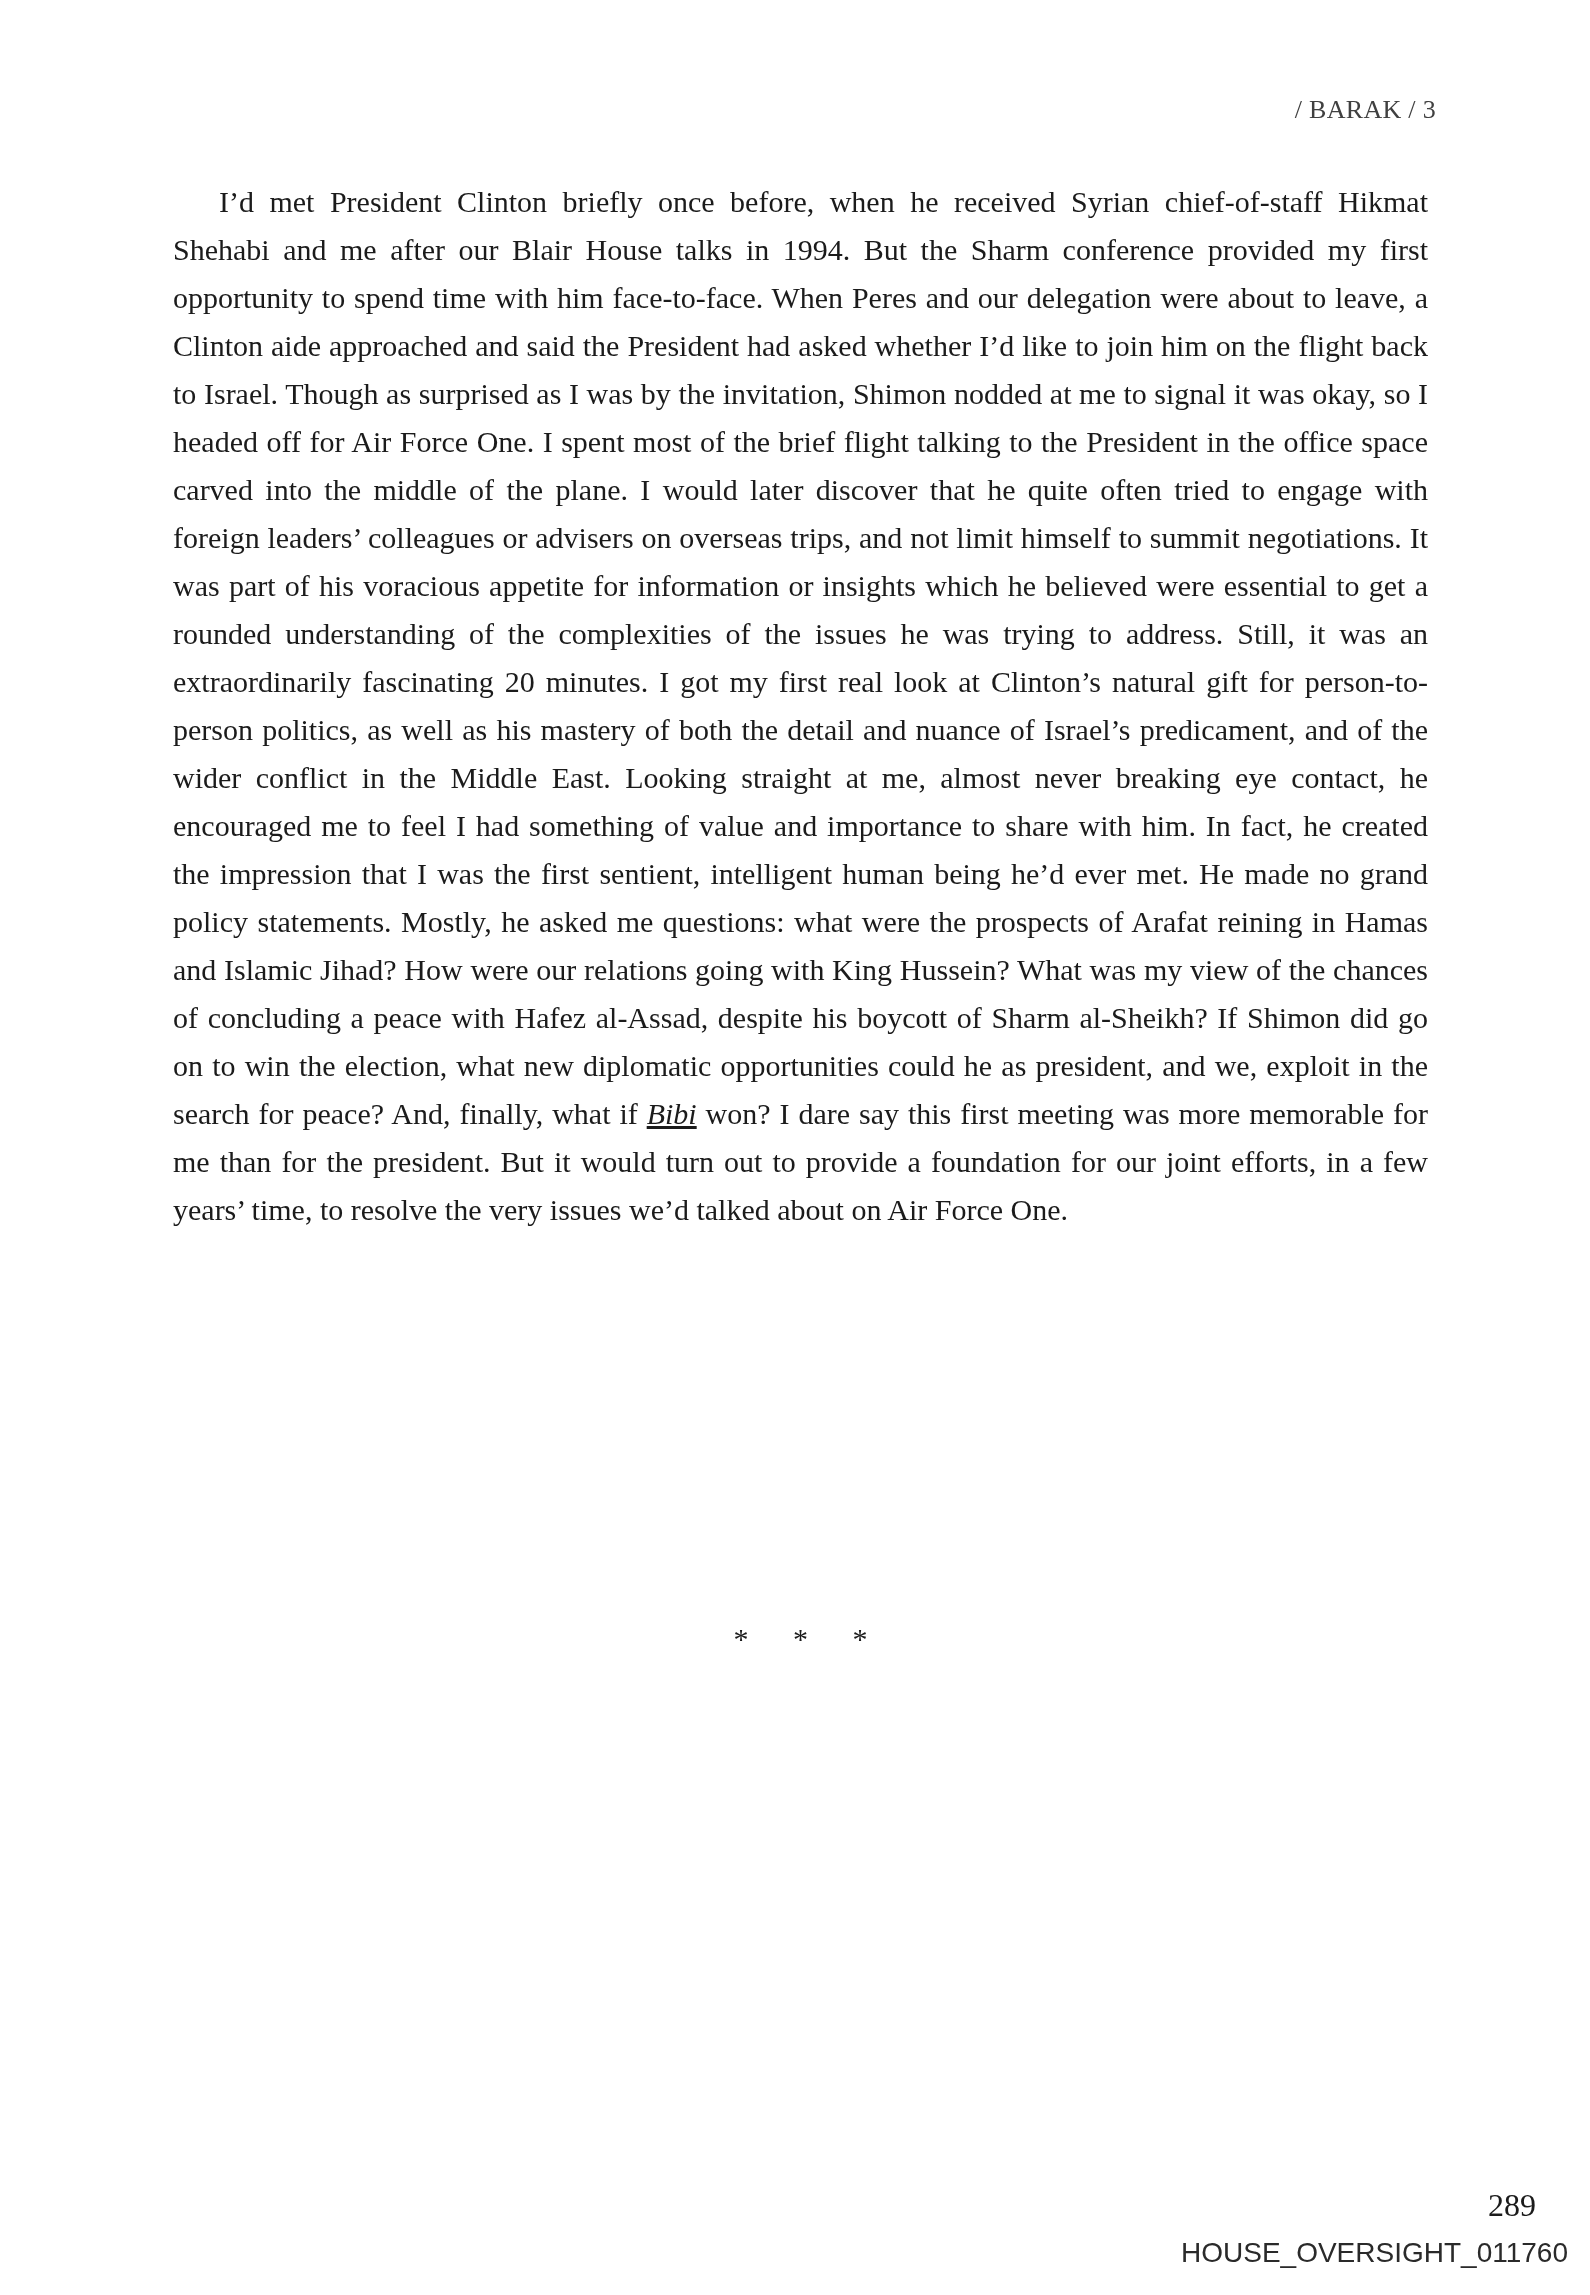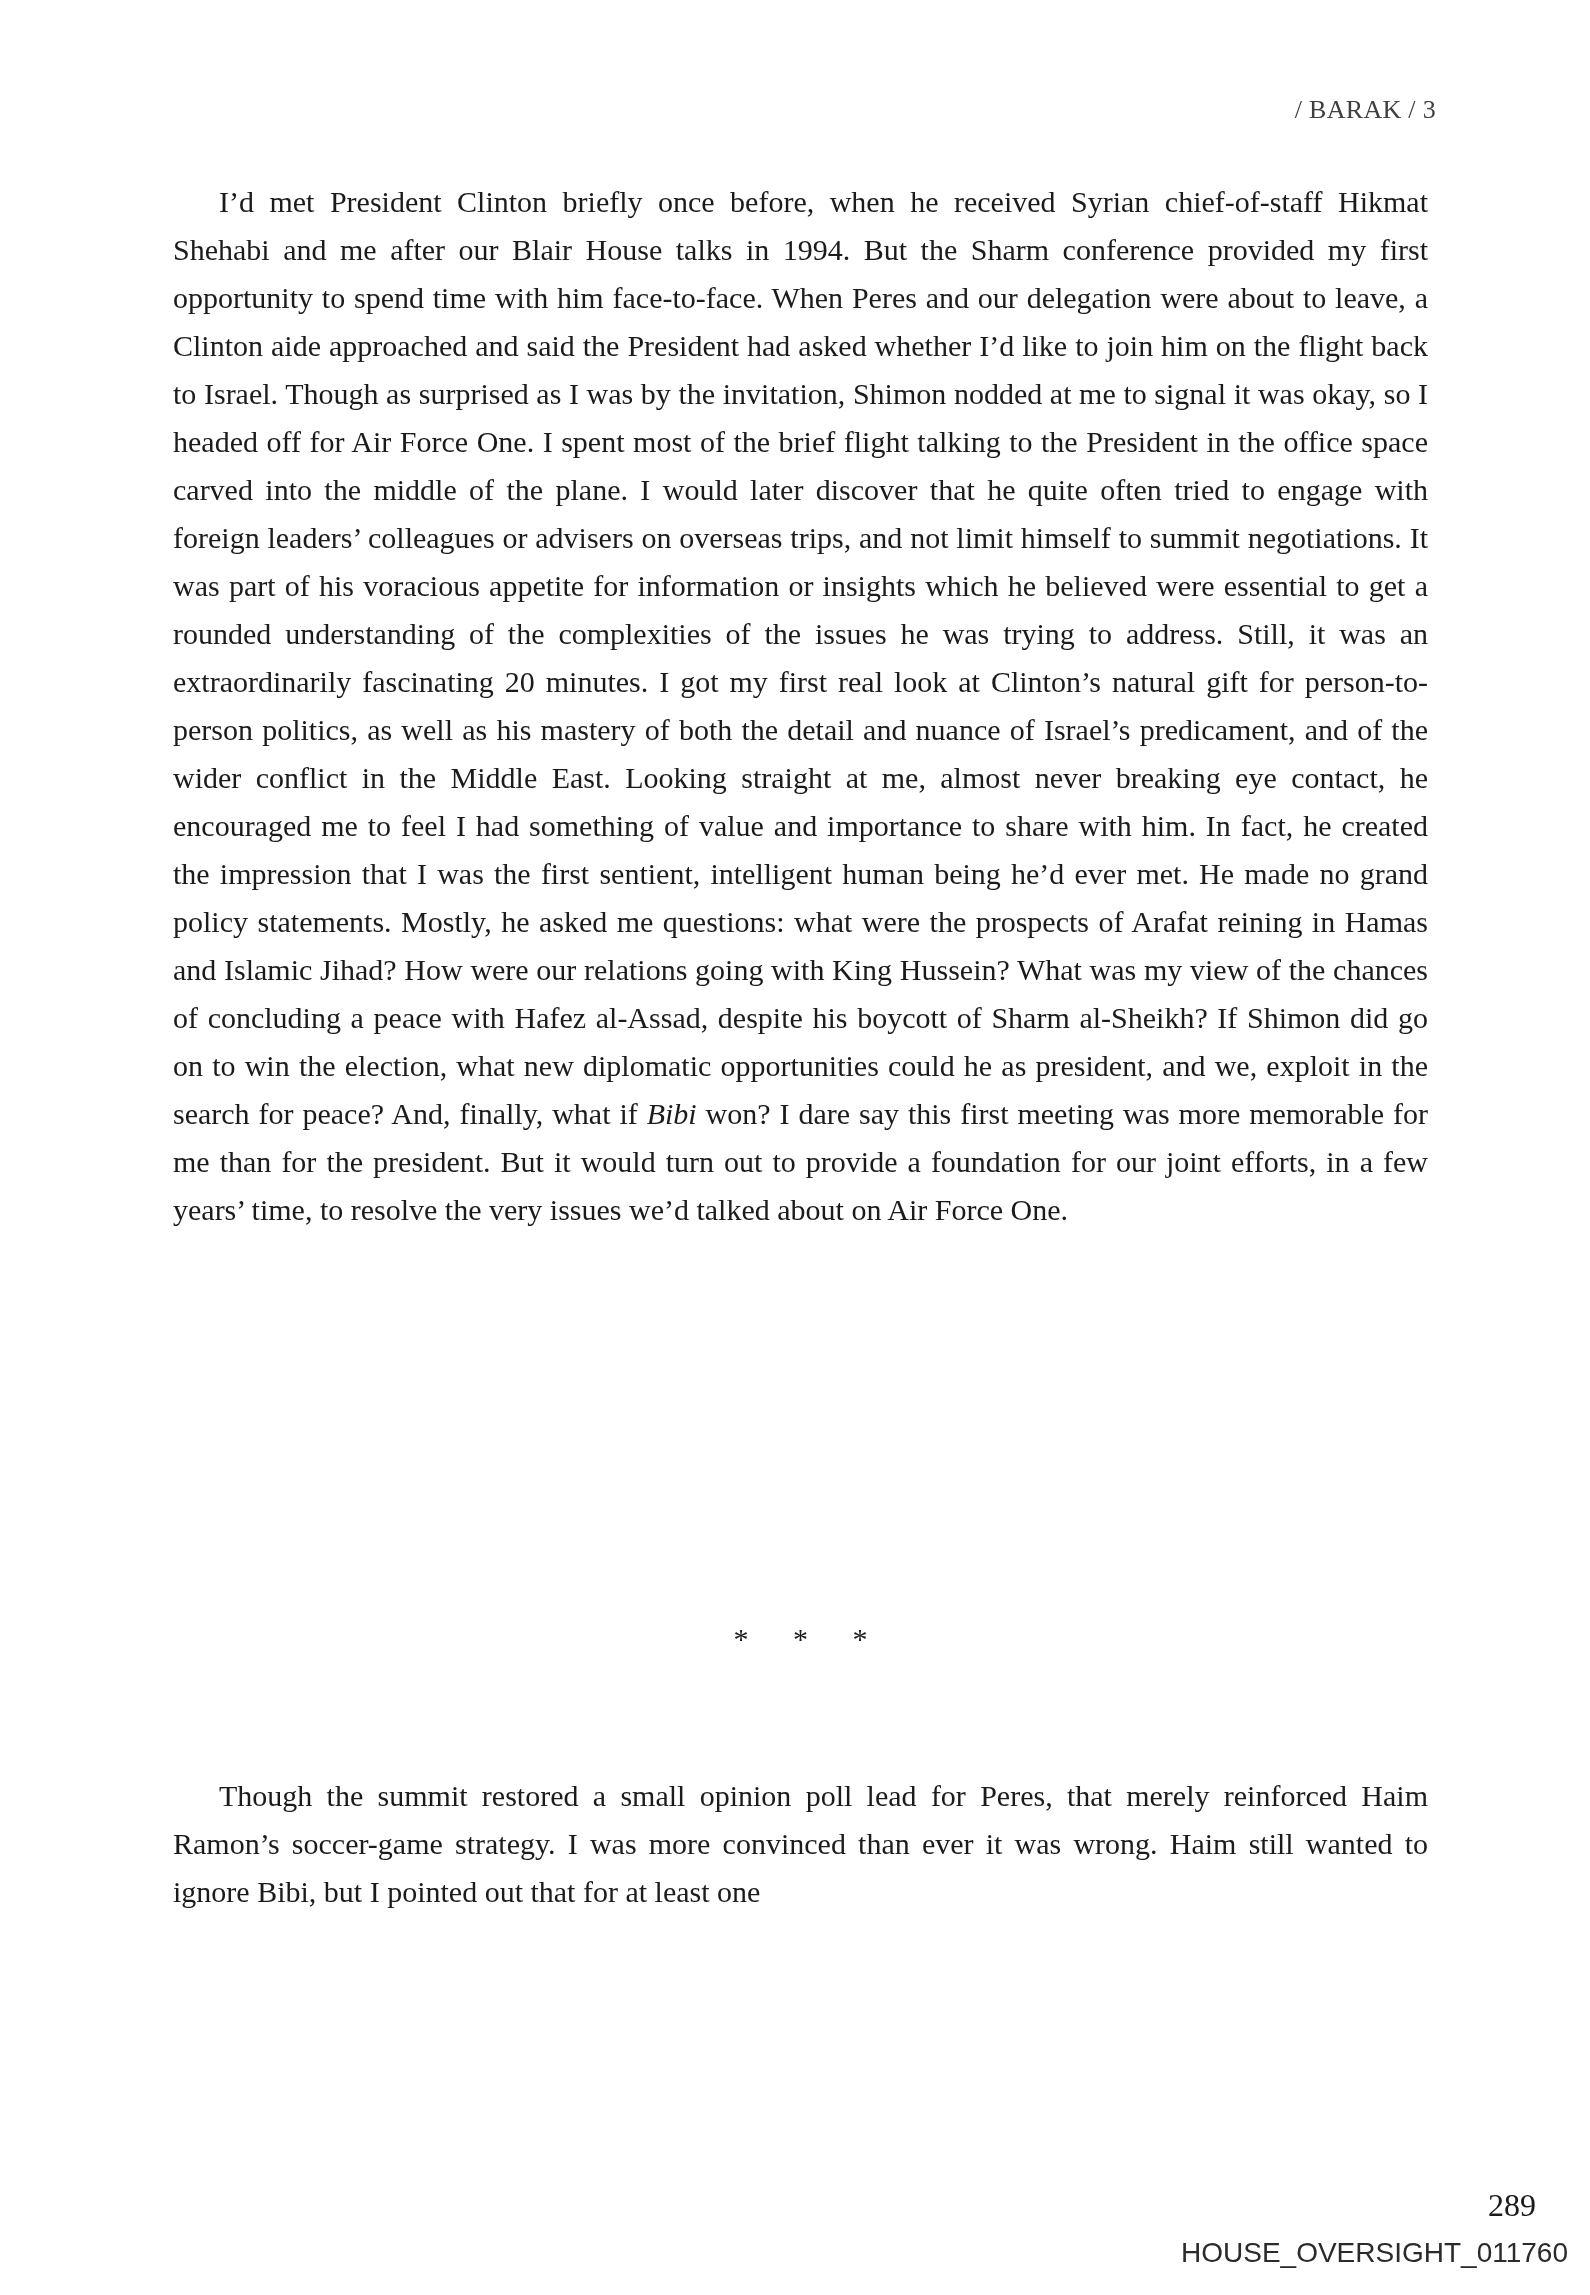--- a/index.html
+++ b/index.html
@@ -37,20 +37,21 @@
   .para {
     margin: 0;
     font-size: 30px;
     line-height: 48px;
     text-align: justify;
     text-indent: 46px;
     color: #1b1b1b;
   }
   .italic {
     font-style: italic;
+    text-decoration: underline;
   }
   .separator {
     position: absolute;
     left: 173px;
     top: 1622px;
     width: 1255px;
     text-align: center;
     font-size: 30px;
     word-spacing: 37px;
     color: #1b1b1b;
@@ -84,22 +85,19 @@
 <div class="page">
 
   <div class="running-header">/ BARAK / 3</div>
 
   <div class="body-block">
     <p class="para"><span>I’d met President Clinton briefly once before, when he received Syrian chief-of-staff Hikmat Shehabi and me after our Blair House talks in 1994. But the Sharm conference provided my first opportunity to spend time with him face-to-face. When Peres and our delegation were about to leave, a Clinton aide approached and said the President had asked whether I’d like to join him on the flight back to Israel. Though as surprised as I was by the invitation, Shimon nodded at me to signal it was okay, so I headed off for Air Force One. I spent most of the brief flight talking to the President in the office space carved into the middle of the plane. I would later discover that he quite often tried to engage with foreign leaders’ colleagues or advisers on overseas trips, and not limit himself to summit negotiations. It was part of his voracious appetite for information or insights which he believed were essential to get a rounded understanding of the complexities of the issues he was trying to address. Still, it was an extraordinarily fascinating 20 minutes. I got my first real look at Clinton’s natural gift for person-to-person politics, as well as his mastery of both the detail and nuance of Israel’s predicament, and of the wider conflict in the Middle East. Looking straight at me, almost never breaking eye contact, he encouraged me to feel I had something of value and importance to share with him. In fact, he created the impression that I was the first sentient, intelligent human being he’d ever met. He made no grand policy statements. Mostly, he asked me questions: what were the prospects of Arafat reining in Hamas and Islamic Jihad? How were our relations going with King Hussein? What was my view of the chances of concluding a peace with Hafez al-Assad, despite his boycott of Sharm al-Sheikh? If Shimon did go on to win the election, what new diplomatic opportunities could he as president, and we, exploit in the search for peace? And, finally, what if </span><span class="italic">Bibi</span><span> won? I dare say this first meeting was more memorable for me than for the president. But it would turn out to provide a foundation for our joint efforts, in a few years’ time, to resolve the very issues we’d talked about on Air Force One.</span></p>
   </div>
 
   <div class="separator">* * *</div>
 
-  <div class="para2-block">
-    <p class="para">Though the summit restored a small opinion poll lead for Peres, that merely reinforced Haim Ramon’s soccer-game strategy. I was more convinced than ever it was wrong. Haim still wanted to ignore Bibi, but I pointed out that for at least one</p>
-  </div>
 
   <div class="page-number">289</div>
 
   <div class="bates-stamp">HOUSE_OVERSIGHT_011760</div>
 
 </div>
 
 
 </body></html>

